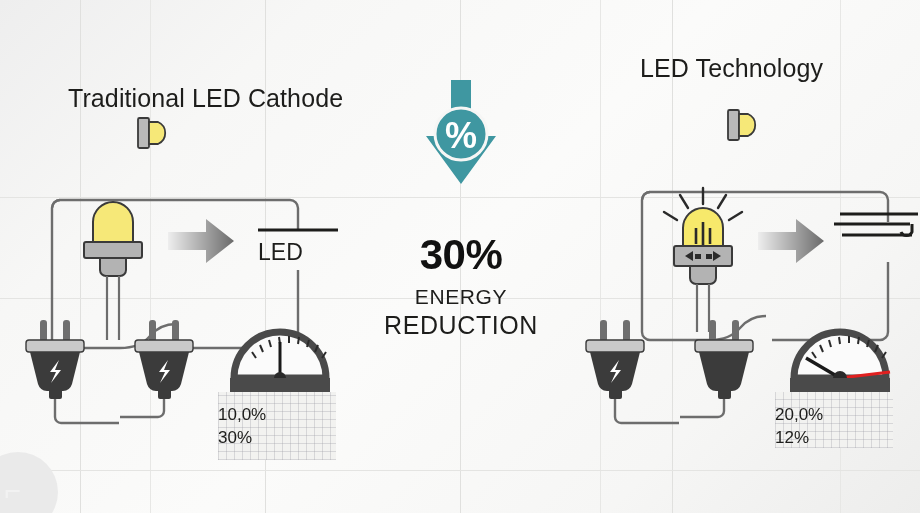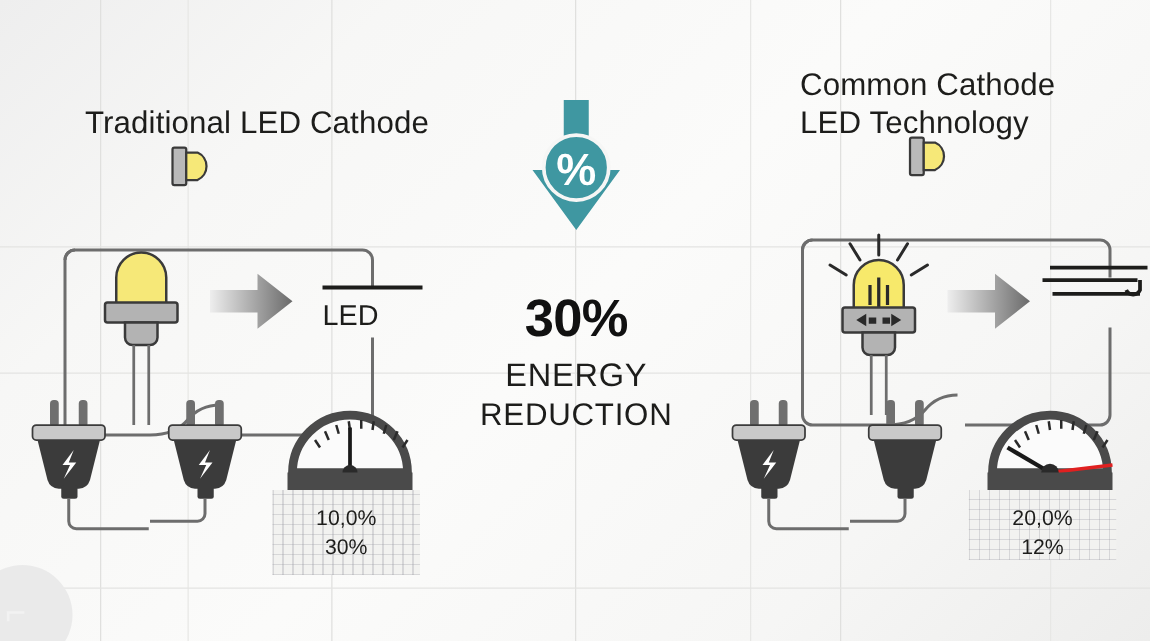--- a/index.html
+++ b/index.html
@@ -22,31 +22,31 @@
   .title{
     position:absolute;color:#1d1d1b;font-weight:400;
     letter-spacing:.1px;line-height:1.18;
   }
   #title-left{left:68px;top:84px;font-size:25px;}
   #title-right{left:640px;top:54px;font-size:25px;text-align:left;}
 
   
   #center-block{position:absolute;left:381px;top:86px;width:160px;text-align:center;}
   #pct-big{font-size:42px;font-weight:bold;color:#111;letter-spacing:-0.5px;line-height:1;margin-top:6px;}
-  #energy-line1{font-size:26px;color:#1d1d1b;letter-spacing:.6px;line-height:1.25;margin-top:8px;}
+  #energy-line1{font-size:21px;color:#1d1d1b;letter-spacing:.6px;line-height:1.25;margin-top:8px;}
   #energy-line2{font-size:25px;color:#1d1d1b;letter-spacing:.6px;line-height:1.25;}
 
   
   .notebox{
     position:absolute;
     background-color:#f2f2f0;
     background-image:
       repeating-linear-gradient(0deg, rgba(150,150,160,.30) 0 1px, transparent 1px 8px),
       repeating-linear-gradient(90deg, rgba(150,150,160,.30) 0 1px, transparent 1px 8px);
-    text-align:center;
+    text-align:left;
     padding-top:12px;
     box-sizing:border-box;
   }
   .notebox div{font-size:17px;color:#1d1d1b;line-height:1.35;}
   #note-left{left:218px;top:392px;width:118px;height:68px;}
   #note-right{left:775px;top:392px;width:118px;height:56px;}
 
   
   #watermark{
     position:absolute;left:-22px;top:452px;width:80px;height:80px;border-radius:50%;
@@ -249,21 +249,20 @@
 
   <svg width="130" height="140" viewBox="0 0 130 140" style="left:396px;top:78px;">
     <path d="M55 2 h20 v56 h25 l-35 48 l-35 -48 h25 z" fill="#3f97a1"></path>
     <circle cx="65" cy="56" r="26" fill="#3f97a1" stroke="#f6f6f5" stroke-width="3"></circle>
     <text x="65" y="70" text-anchor="middle" font-family="Liberation Sans, sans-serif" font-size="36" font-weight="bold" fill="#ffffff">%</text>
   </svg>
 
   <div class="title nosel" id="title-left">Traditional LED Cathode</div>
 
   <div class="title nosel" id="title-right">
-    <div>Common Cathode</div>
     <div>LED Technology</div>
   </div>
 
   <div id="center-block" class="nosel">
     <div id="pct-big" style="margin-top:148px;">30%</div>
     <div id="energy-line1">ENERGY</div>
     <div id="energy-line2">REDUCTION</div>
   </div>
 
   <div class="notebox nosel" id="note-left">

